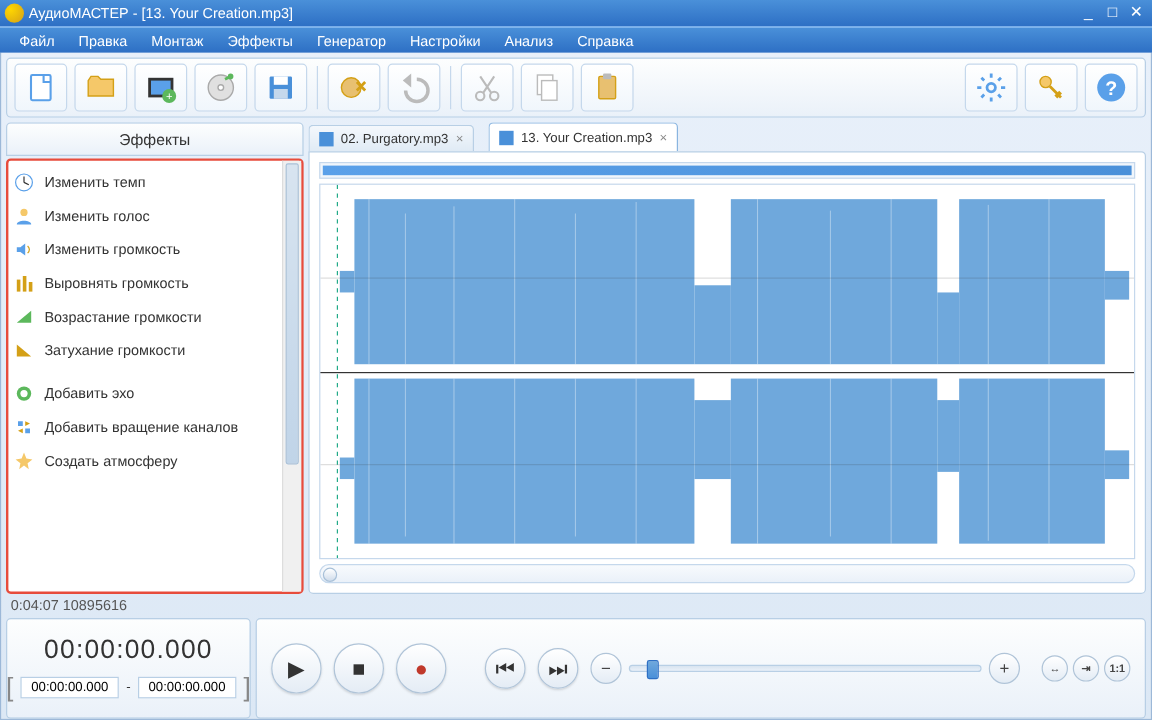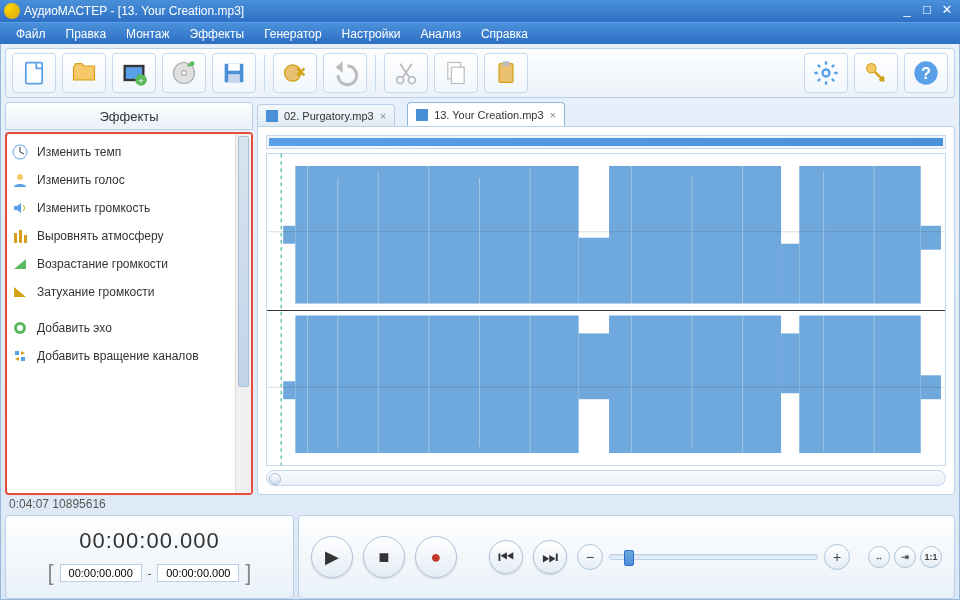--- a/index.html
+++ b/index.html
@@ -53,21 +53,21 @@
 .waveform-container .divider { position: absolute; left: 0; right: 0; top: 50%; height: 1px; background: #333; }
 .waveform-container svg { position: absolute; inset: 0; width: 100%; height: 100%; }
 .hscroll { height: 16px; background: linear-gradient(#f8fafd,#eaf1f9); border: 1px solid #c5d8ec; border-radius: 8px; position: relative; }
 .hscroll-thumb { position: absolute; left: 2px; top: 2px; width: 12px; height: 12px; border-radius: 6px; background: linear-gradient(#fff,#d0dceb); border: 1px solid #a8c0d8; }
 
 
 .status { font-size: 12px; color: #555; padding: 2px 4px; }
 
 
 .player { height: 84px; display: flex; gap: 4px; margin-top: 2px; }
-.player-left { width: 289px; border: 1px solid #b8cfe5; border-radius: 4px; background: linear-gradient(#fdfefe,#eaf1f9); padding: 8px; display: flex; flex-direction: column; align-items: center; justify-content: center; }
+.player-left { width: 204px; border: 1px solid #b8cfe5; border-radius: 4px; background: linear-gradient(#fdfefe,#eaf1f9); padding: 8px; display: flex; flex-direction: column; align-items: center; justify-content: center; }
 .big-time { font-size: 22px; color: #333; font-family: Arial; letter-spacing: 1px; }
 .sel-row { display: flex; align-items: center; gap: 6px; margin-top: 6px; font-size: 11px; color: #333; }
 .sel-bracket { font-size: 22px; color: #888; font-family: Arial; }
 .sel-box { border: 1px solid #b8cfe5; background: #fff; padding: 2px 4px; font-size: 11px; width: 82px; text-align: center; }
 .player-right { flex: 1; border: 1px solid #b8cfe5; border-radius: 4px; background: linear-gradient(#fdfefe,#eaf1f9); display: flex; align-items: center; padding: 0 12px; gap: 10px; }
 .rbtn { width: 42px; height: 42px; border-radius: 50%; border: 1px solid #b0c4d8; background: linear-gradient(#fff,#e4ecf5); display: flex; align-items: center; justify-content: center; cursor: pointer; box-shadow: 0 1px 2px rgba(0,0,0,0.15); }
 .rbtn.small { width: 34px; height: 34px; }
 .rbtn .glyph { font-size: 18px; color: #333; }
 .rbtn.rec .glyph { color: #c0392b; }
 .zoom-group { flex: 1; display: flex; align-items: center; gap: 6px; }
@@ -215,21 +215,21 @@
                 <path d="M12 6c2 2 2 4 0 6" stroke="#d4a017" fill="none"></path>
               </svg>
               <span>Изменить громкость</span>
             </div>
         <div class="sidebar-item">
               <svg class="sb-icon" viewBox="0 0 18 18">
                 <rect x="3" y="6" width="3" height="10" fill="#d4a017"></rect>
                 <rect x="8" y="3" width="3" height="13" fill="#d4a017"></rect>
                 <rect x="13" y="8" width="3" height="8" fill="#d4a017"></rect>
               </svg>
-              <span>Выровнять атмосферу</span>
+              <span>Выровнять громкость</span>
             </div>
         <div class="sidebar-item">
               <svg class="sb-icon" viewBox="0 0 18 18">
                 <path d="M3 14L15 4v10z" fill="#5cb85c"></path>
               </svg>
               <span>Возрастание громкости</span>
             </div>
         <div class="sidebar-item">
               <svg class="sb-icon" viewBox="0 0 18 18">
                 <path d="M3 4l12 10H3z" fill="#d4a017"></path>
@@ -243,20 +243,26 @@
                 <circle cx="9" cy="9" r="3" fill="#fff"></circle>
               </svg>
               <span>Добавить эхо</span>
             </div>
         <div class="sidebar-item">
               <svg class="sb-icon" viewBox="0 0 18 18">
                 <path d="M4 4h4v4H4zM10 10h4v4h-4z" fill="#5aa0e9"></path>
                 <path d="M10 4l4 2-4 2zM8 14l-4-2 4-2z" fill="#d4a017"></path>
               </svg>
               <span>Добавить вращение каналов</span>
+            </div>
+        <div class="sidebar-item">
+              <svg class="sb-icon" viewBox="0 0 18 18">
+                <path d="M9 2l2 5 5 1-4 3 1 5-4-3-4 3 1-5-4-3 5-1z" fill="#f5c869"></path>
+              </svg>
+              <span>Создать атмосферу</span>
             </div>
       </div>
       <div class="sidebar-scrollbar">
             <div class="sidebar-thumb"></div>
           </div>
     </div>
   </div>
 
   <div class="editor">
     <div class="tabbar">

